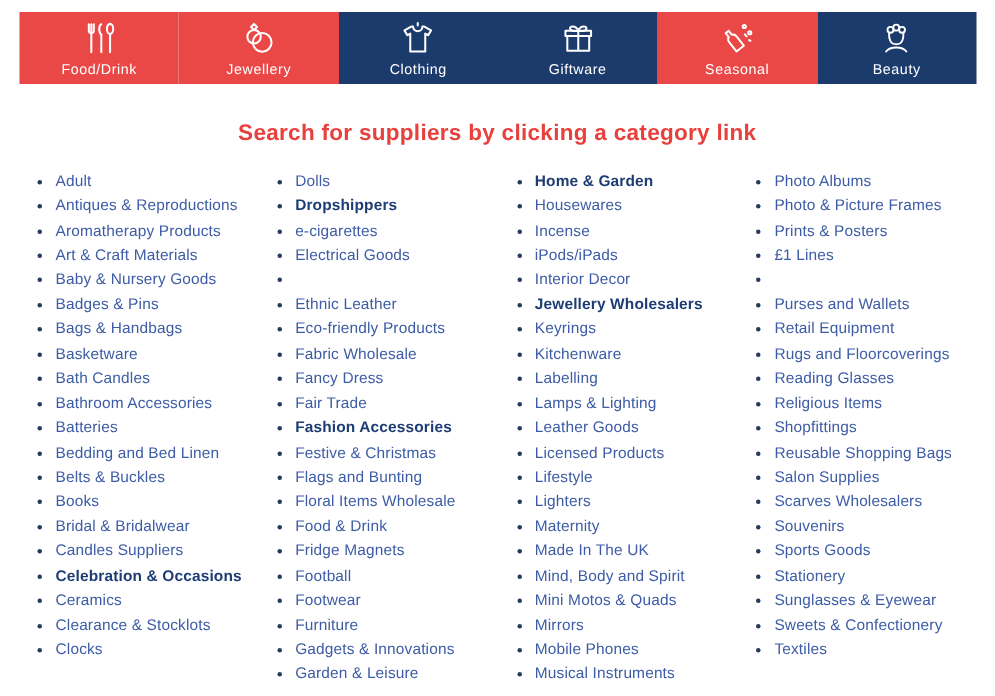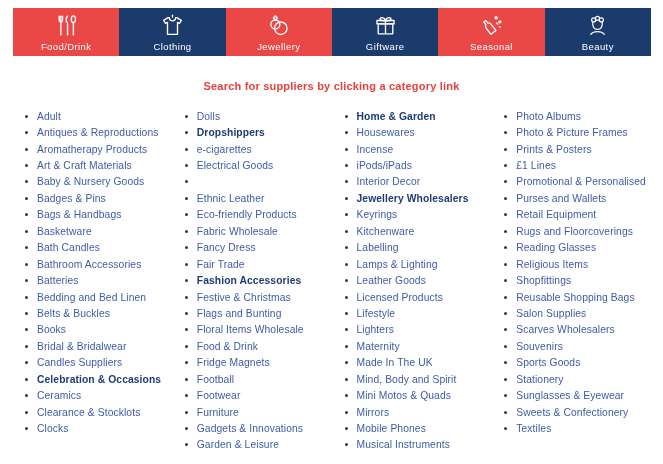--- a/index.html
+++ b/index.html
@@ -30,21 +30,21 @@
   .tile svg { width:25px; height:25px; display:block; }
   .tile .tab-label {
     color:#ffffff;
     font-size:9.5px;
     letter-spacing:.4px;
   }
   .heading {
     margin:24px 0 4px 0;
     text-align:center;
     color:var(--heading);
-    font-size:11px;
+    font-size:15px;
     font-weight:bold;
     letter-spacing:.2px;
   }
   .columns {
     display:flex;
     margin:16px 10px 0 14px;
   }
   .col { flex:1 1 0; }
   .col ul { list-style:none; margin:0; padding:0; }
   .col li {
@@ -80,38 +80,38 @@
         <svg viewBox="0 0 24 24" fill="none" stroke="#fff" stroke-width="1.3" stroke-linecap="round">
           <path d="M5 3v4a1.6 1.6 0 0 0 3.2 0V3"></path>
           <path d="M6.6 3v18"></path>
           <path d="M13 3c-1.6.8-1.9 5.4 0 6.6V21"></path>
           <ellipse cx="18.6" cy="6" rx="2" ry="3.2"></ellipse>
           <path d="M18.6 9.2V21"></path>
         </svg>
       </span>
       <span class="tab-label">Food/Drink</span>
     </div>
-    <div class="tile blue">
-      <span class="icon">
-        <svg viewBox="0 0 24 24" fill="none" stroke="#fff" stroke-width="1.3" stroke-linejoin="round" stroke-linecap="round">
-          <path d="M12 2.2v1.6"></path>
-          <path d="M9 4.5a3 3 0 0 0 6 0h1.2L20.5 7l-1.8 3-1.9-1v11.5H7.2V9l-1.9 1L3.5 7l4.3-2.5z"></path>
-        </svg>
-      </span>
-      <span class="tab-label">Clothing</span>
-    </div>
     <div class="tile red">
       <span class="icon">
         <svg viewBox="0 0 24 24" fill="none" stroke="#fff" stroke-width="1.3" stroke-linejoin="round">
           <path d="M9 2.8l1.9 2L9 6.8 7.1 4.8z"></path>
           <circle cx="9" cy="11" r="4.3"></circle>
           <circle cx="14.2" cy="14.6" r="6"></circle>
         </svg>
       </span>
       <span class="tab-label">Jewellery</span>
+    </div>
+    <div class="tile blue">
+      <span class="icon">
+        <svg viewBox="0 0 24 24" fill="none" stroke="#fff" stroke-width="1.3" stroke-linejoin="round" stroke-linecap="round">
+          <path d="M12 2.2v1.6"></path>
+          <path d="M9 4.5a3 3 0 0 0 6 0h1.2L20.5 7l-1.8 3-1.9-1v11.5H7.2V9l-1.9 1L3.5 7l4.3-2.5z"></path>
+        </svg>
+      </span>
+      <span class="tab-label">Clothing</span>
     </div>
     <div class="tile blue">
       <span class="icon">
         <svg viewBox="0 0 24 24" fill="none" stroke="#fff" stroke-width="1.3" stroke-linejoin="round">
           <rect x="5" y="10.5" width="14" height="9.5"></rect>
           <rect x="3.8" y="7.2" width="16.4" height="3.3"></rect>
           <path d="M12 7.2V20"></path>
           <path d="M12 7.2c-1.6-4-6.2-3-5.1-.9.8 1.5 3.4 1.2 5.1.9z"></path>
           <path d="M12 7.2c1.6-4 6.2-3 5.1-.9-.8 1.5-3.4 1.2-5.1.9z"></path>
         </svg>
@@ -421,21 +421,20 @@
         <li>
           <span class="bullet"></span>
           <span class="cat-link">Prints &amp; Posters</span>
         </li>
         <li>
           <span class="bullet"></span>
           <span class="cat-link">£1 Lines</span>
         </li>
         <li>
           <span class="bullet"></span>
-          <span class="cat-link">Promotional &amp; Personalised</span>
         </li>
         <li>
           <span class="bullet"></span>
           <span class="cat-link">Purses and Wallets</span>
         </li>
         <li>
           <span class="bullet"></span>
           <span class="cat-link">Retail Equipment</span>
         </li>
         <li>

